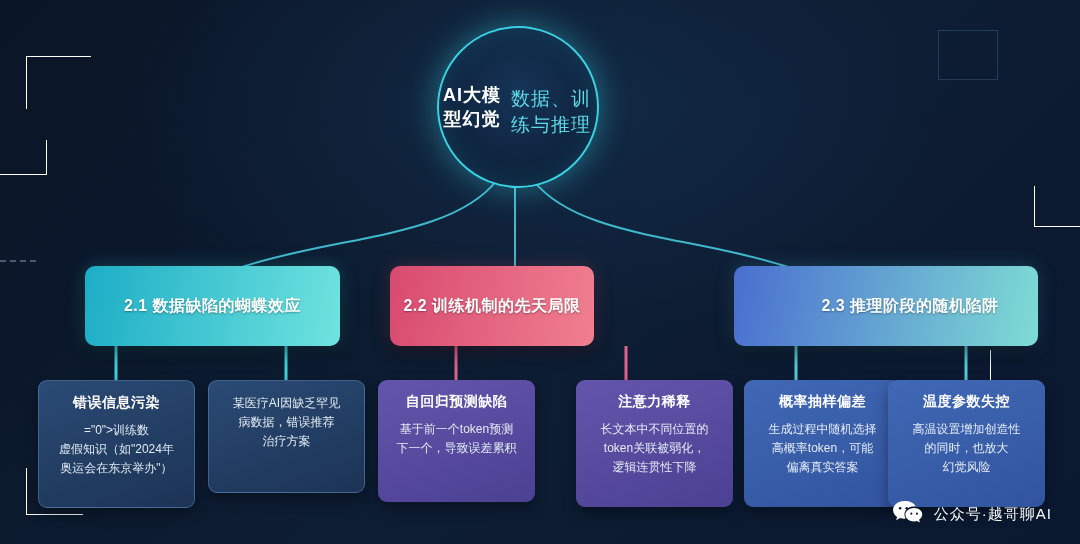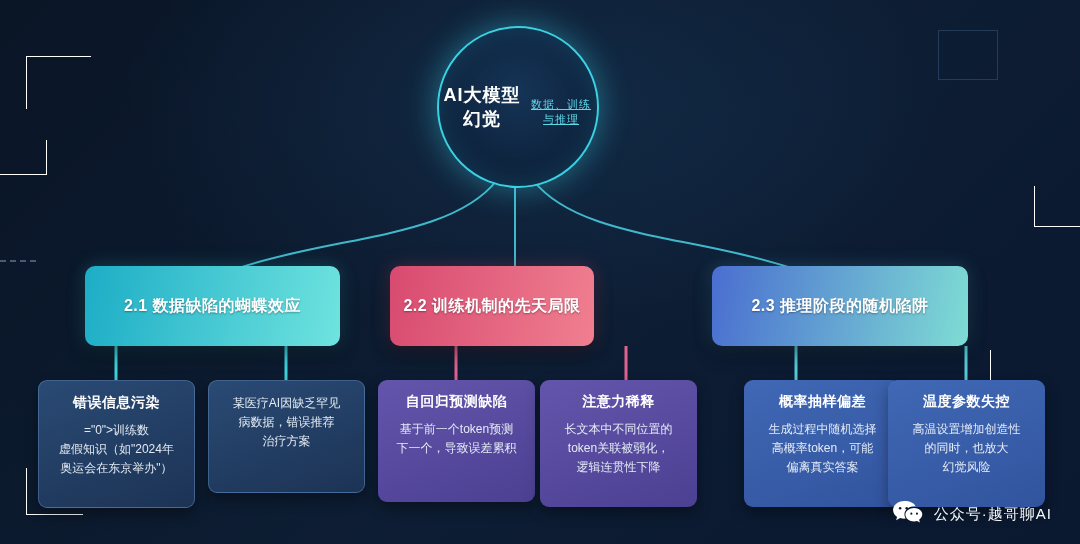--- a/index.html
+++ b/index.html
@@ -28,49 +28,49 @@
   .root-circle {
     position:absolute; left:437px; top:26px; width:158px; height:158px;
     border-radius:50%;
     background:radial-gradient(circle at 50% 40%, #153457 0%, #0d2038 75%);
     border:2px solid #3ad1e3;
     box-shadow:0 0 32px rgba(58,209,227,.45), inset 0 0 26px rgba(40,150,190,.25);
     display:flex; flex-direction:row; align-items:center; justify-content:center;
     text-align:center; z-index:3;
   }
   .root-title   { font-size:18px; font-weight:bold; letter-spacing:1px; color:#ffffff; }
-  .root-subtitle{ font-size:11px; margin-top:9px; color:#5fd8e8; letter-spacing:1px;text-decoration:underline; }
+  .root-subtitle{ font-size:19px; margin-top:9px; color:#5fd8e8; letter-spacing:1px; }
 
   
   .branch {
     position:absolute; top:266px; height:80px; border-radius:10px;
     display:flex; align-items:center; justify-content:center;
     font-size:16px; font-weight:bold; letter-spacing:.5px; color:#ffffff;
     text-shadow:0 1px 2px rgba(0,0,0,.35);
     box-shadow:0 8px 18px rgba(0,0,0,.40); z-index:3;
   }
   .b1 { left:45px;  width:255px; background:linear-gradient(100deg,#1cadc6 0%, #6fe3df 100%); box-shadow:0 8px 18px rgba(0,0,0,.40),0 0 18px rgba(60,215,225,.25);margin-left:40px; }
   .b2 { left:390px; width:204px; background:linear-gradient(100deg,#d84a70 0%, #f07f90 100%); box-shadow:0 8px 18px rgba(0,0,0,.40),0 0 18px rgba(235,95,130,.25); }
-  .b3 { left:712px; width:256px; background:linear-gradient(100deg,#4a6ed0 0%, #7edcd4 100%); box-shadow:0 8px 18px rgba(0,0,0,.40),0 0 18px rgba(90,190,215,.25); }
+  .b3 { left:734px; width:256px; background:linear-gradient(100deg,#4a6ed0 0%, #7edcd4 100%); box-shadow:0 8px 18px rgba(0,0,0,.40),0 0 18px rgba(90,190,215,.25);padding-left:48px; }
 
   
   .card {
     position:absolute; top:380px; width:157px; border-radius:9px;
     padding:13px 9px 28px 9px; box-sizing:border-box; text-align:center;
     box-shadow:0 6px 14px rgba(0,0,0,.35); z-index:3;
   }
   .card-title { font-size:14px; font-weight:bold; color:#ffffff; margin-bottom:9px; letter-spacing:.5px; }
   .card-body  { font-size:12px; line-height:1.6; color:rgba(236,243,250,.95); white-space:pre-line; }
   .card-dark   { background:linear-gradient(160deg,#2a4a74 0%, #1c3355 100%); border:1px solid rgba(125,180,235,.35); }
   .card-purple { background:linear-gradient(160deg,#6355ab 0%, #4c4093 100%); }
   .card-blue   { background:linear-gradient(160deg,#4068b5 0%, #32549e 100%); }
   .c1 { left:38px;  min-height:127px; }
   .c2 { left:208px; min-height:113px; }
   .c3 { left:378px; min-height:122px; }
-  .c4 { left:540px; min-height:127px; }
+  .c4 { left:576px; min-height:127px; }
   .c5 { left:744px; min-height:127px;text-align:center; }
   .c6 { left:888px; min-height:127px; }
 
   
   .watermark {
     position:absolute; right:28px; bottom:16px; z-index:4;
     display:flex; align-items:center; gap:10px;
     font-size:15px; color:#f5f8fb; letter-spacing:1px;
   }
 </style>

